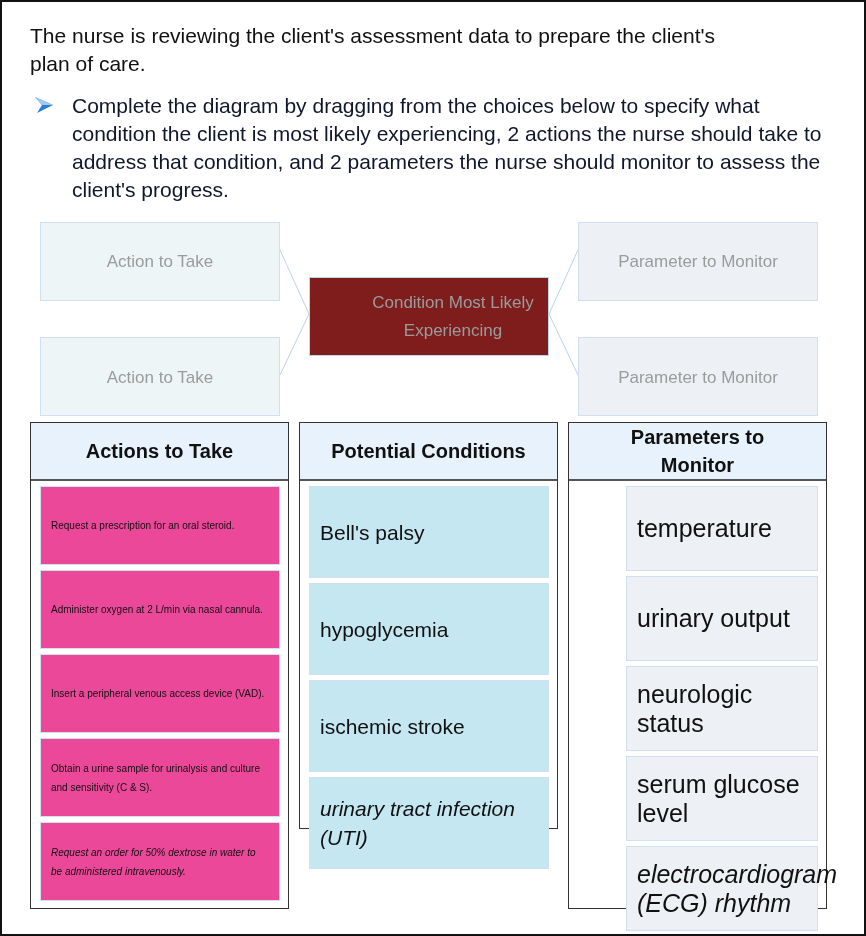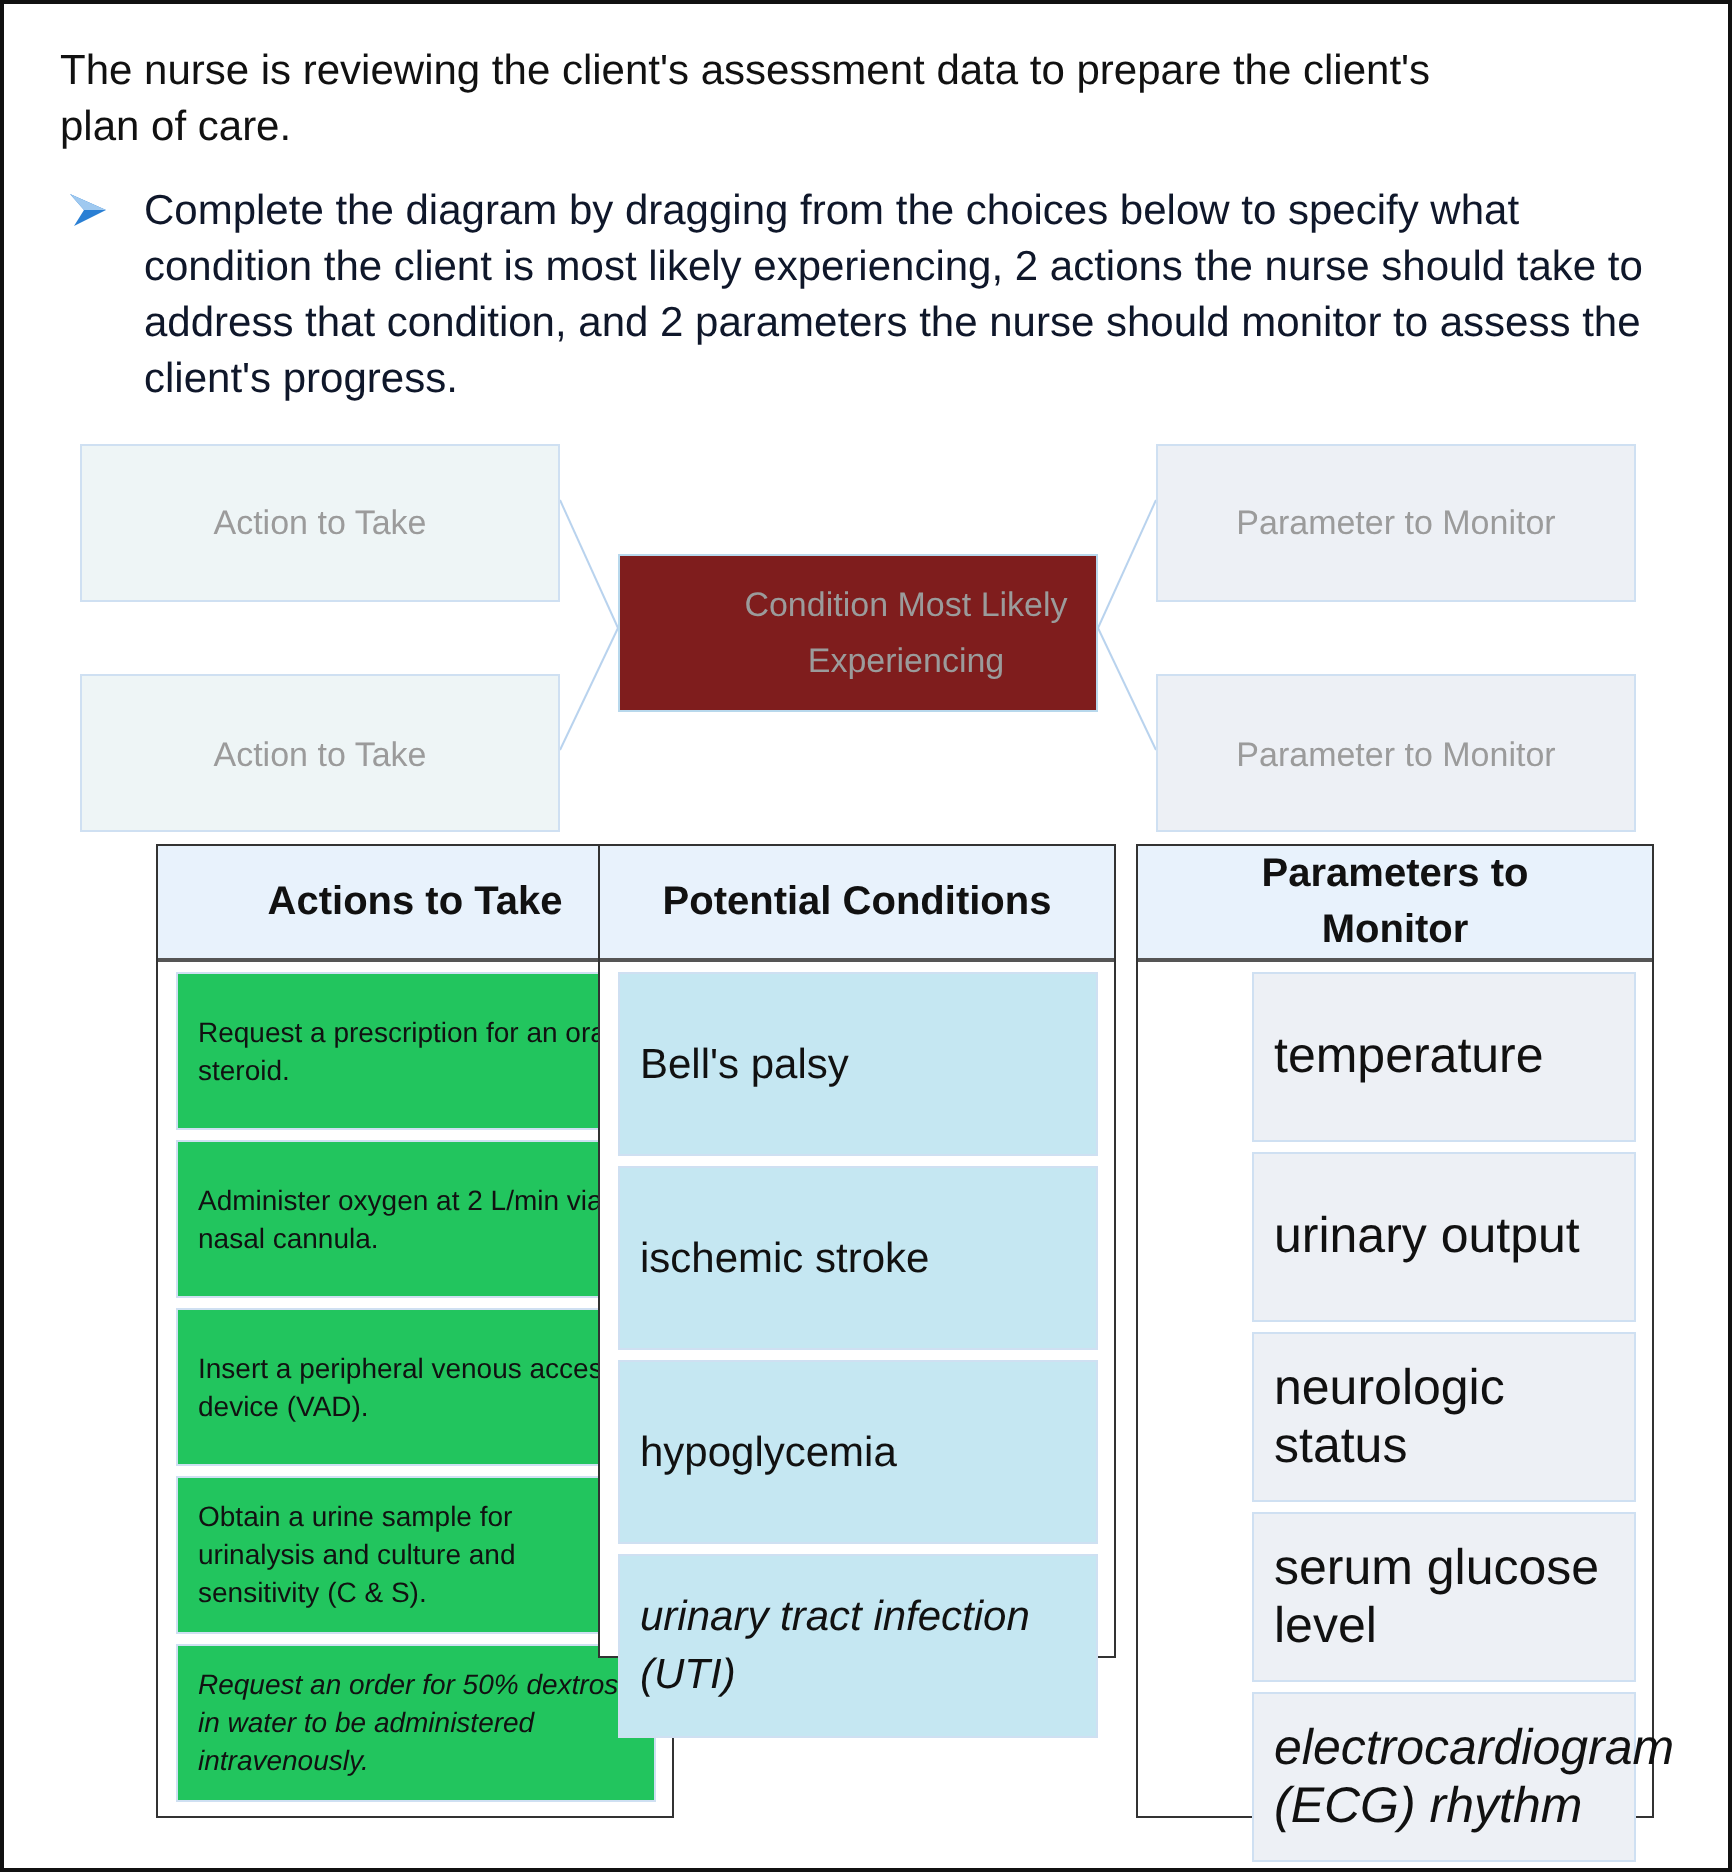--- a/index.html
+++ b/index.html
@@ -42,21 +42,21 @@
     height: 58px; background: #e8f2fc; border-bottom: 2px solid #555;
     display: flex; align-items: center; justify-content: center; text-align: center;
     font-weight: bold; font-size: 20px; line-height: 28px; color: #111;
   }
   .items { padding: 5px 8px 6px 9px; }
   .item {
     border: 1px solid #cfe0f2; margin-bottom: 5px; display: flex; align-items: center;
     padding: 0 10px; color: #111; cursor: grab;
   }
   .item:last-child { margin-bottom: 0; font-style: italic; }
-  .col.actions .item { background: #22c55e; height: 79px; font-size: 14px; line-height: 19px; padding-top: 0; }
+  .col.actions .item { background: #ec4899; height: 79px; font-size: 10px; line-height: 19px; padding-top: 0; }
   .col.conds .item { background: #c5e7f2; height: 92px; font-size: 21px; line-height: 29px; }
   .col.params .item { background: #edf0f5; height: 85px; font-size: 25px; line-height: 29px; margin-left: 48px; }
 </style>
 </head>
 <body>
 
 <div class="frame"></div>
 
 <div class="intro">The nurse is reviewing the client's assessment data to prepare the client's plan of care.</div>
 
@@ -72,37 +72,37 @@
   <line x1="549" y1="314" x2="578" y2="250" stroke="#b9d3ee" stroke-width="1"></line>
   <line x1="549" y1="314" x2="578" y2="375" stroke="#b9d3ee" stroke-width="1"></line>
 </svg>
 
 <div class="slot action" style="left:40px;top:222px;width:240px;height:79px;">Action to Take</div>
 <div class="slot action" style="left:40px;top:337px;width:240px;height:79px;padding-top:2px;">Action to Take</div>
 <div class="slot cond" style="left:309px;top:277px;width:240px;height:79px;">Condition Most Likely Experiencing</div>
 <div class="slot param" style="left:578px;top:222px;width:240px;height:79px;">Parameter to Monitor</div>
 <div class="slot param" style="left:578px;top:337px;width:240px;height:79px;padding-top:2px;">Parameter to Monitor</div>
 
-<div class="col actions" style="left:30px;top:422px;width:259px;height:487px;margin-left:48px;">
+<div class="col actions" style="left:30px;top:422px;width:259px;height:487px;">
   <div class="col-head">Actions to Take</div>
   <div class="items">
     <div class="item">Request a prescription for an oral steroid.</div>
     <div class="item">Administer oxygen at 2 L/min via nasal cannula.</div>
     <div class="item">Insert a peripheral venous access device (VAD).</div>
     <div class="item">Obtain a urine sample for urinalysis and culture and sensitivity (C &amp; S).</div>
     <div class="item">Request an order for 50% dextrose in water to be administered intravenously.</div>
   </div>
 </div>
 
 <div class="col conds" style="left:299px;top:422px;width:259px;height:407px;">
   <div class="col-head">Potential Conditions</div>
   <div class="items">
     <div class="item">Bell's palsy</div>
+    <div class="item">hypoglycemia</div>
     <div class="item">ischemic stroke</div>
-    <div class="item">hypoglycemia</div>
     <div class="item">urinary tract infection (UTI)</div>
   </div>
 </div>
 
 <div class="col params" style="left:568px;top:422px;width:259px;height:487px;">
   <div class="col-head" style="padding:0 40px;">Parameters to Monitor</div>
   <div class="items">
     <div class="item">temperature</div>
     <div class="item">urinary output</div>
     <div class="item">neurologic status</div>

